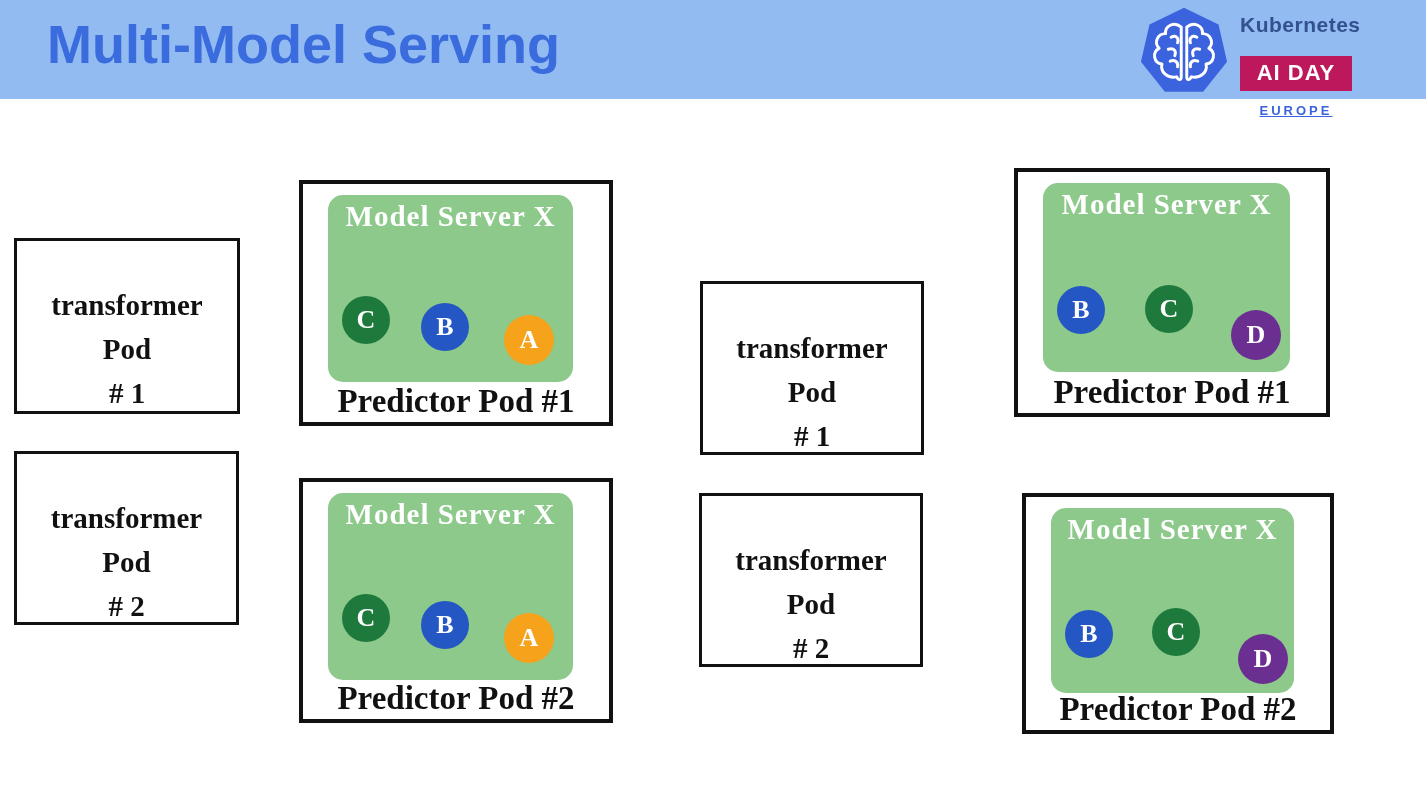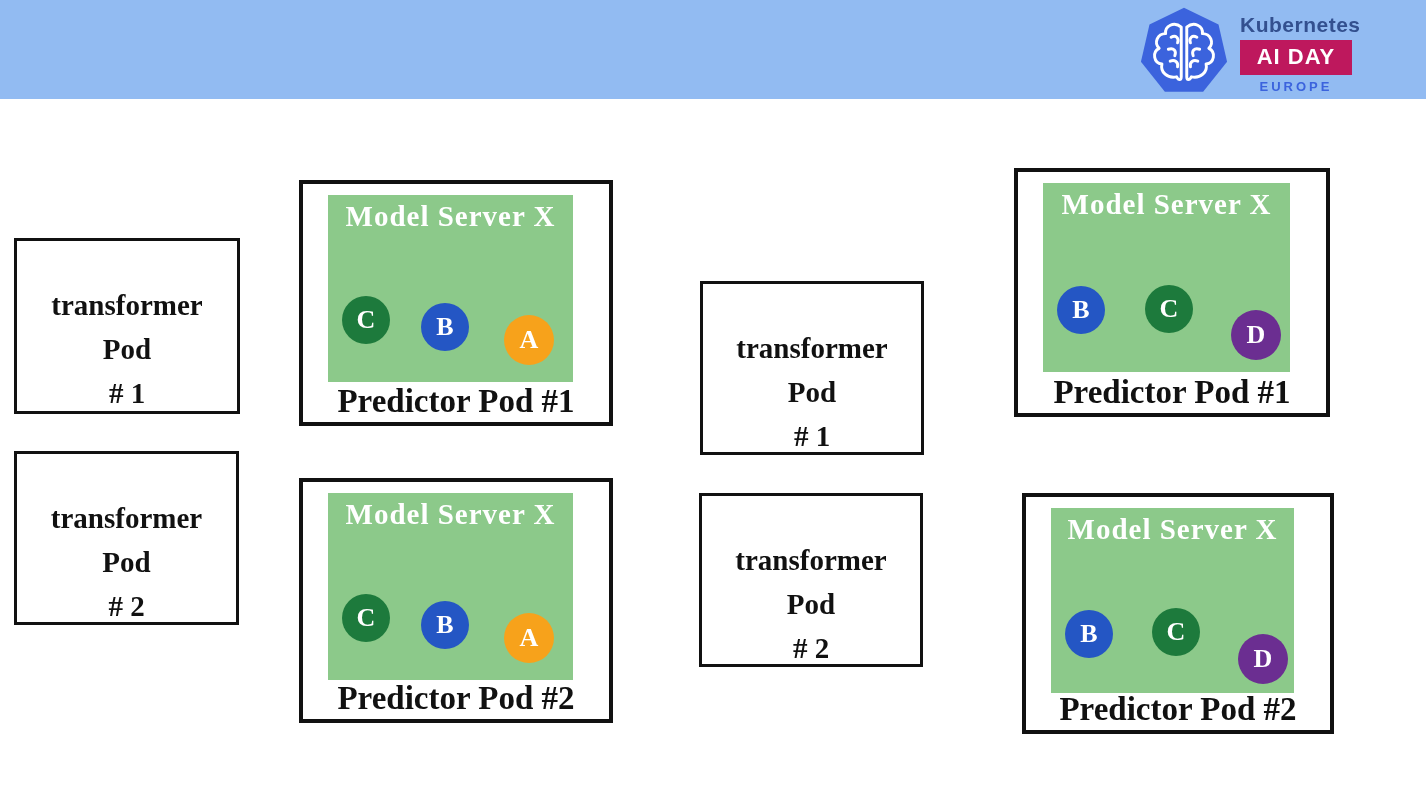--- a/index.html
+++ b/index.html
@@ -7,51 +7,52 @@
          font-family:"Liberation Sans",sans-serif;}
 
   
   .header{position:absolute;left:0;top:0;width:1426px;height:99px;}
   .title{position:absolute;left:47px;top:13px;font-size:54px;font-weight:bold;
          font-family:"Liberation Sans",sans-serif;}
 
   .logo{position:absolute;left:1136px;top:4px;width:260px;height:95px;}
   .logo-mark{position:absolute;left:0;top:2px;width:96px;height:92px;}
   .logo-text{position:absolute;left:104px;top:9px;width:112px;text-align:center;}
-  .logo-brand{font-size:21px;font-weight:bold;letter-spacing:0.5px;margin-bottom:3px;}
+  .logo-brand{font-size:21px;font-weight:bold;letter-spacing:0.5px;margin-bottom:19px;}
   .logo-banner{font-size:22px;font-weight:bold;color:#ffffff;letter-spacing:1px;
                padding:4px 0 5px 0;}
-  .logo-region{font-size:13px;font-weight:bold;letter-spacing:3px;margin-top:4px;}
+  .logo-region{font-size:13px;font-weight:bold;letter-spacing:3px;margin-top:12px;text-decoration:underline;}
 
   
   .box{position:absolute;background:#ffffff;border:3px solid #111111;box-sizing:border-box;}
   .predictor{border-width:4px;}
 
   .hand{font-family:cursive;color:#111111;font-weight:bold;}
 
   .tp-text{width:100%;text-align:center;font-size:29px;line-height:44px;padding-top:42px;}
 
-  .server{position:absolute;left:25px;right:36px;top:11px;height:187px;}
+  .server{position:absolute;left:25px;right:36px;top:11px;height:187px;border-radius:15px;}
   .server-label{text-align:center;color:#ffffff;font-size:29px;font-weight:600;
                 padding-top:5px;letter-spacing:1px;}
 
   .model{position:absolute;width:48px;height:48px;border-radius:50%;
          display:flex;align-items:center;justify-content:center;
          color:#ffffff;font-size:26px;font-weight:600;}
   .model.big{width:50px;height:50px;}
 
   .caption{position:absolute;left:0;right:0;bottom:2px;text-align:center;
            font-size:33px;font-weight:bold;}
 </style>
 </head>
 <body>
 
 <div class="slide">
 
   <div class="header" style="background-color: rgb(146, 187, 242);">
+    <div class="title" style="color: rgb(58, 108, 221);">Multi-Model Serving</div>
 
     <div class="logo">
       <svg class="logo-mark" viewBox="0 0 100 100" xmlns="http://www.w3.org/2000/svg">
         <polygon points="50,2 87.5,20 96.8,60.7 70.8,93.2 29.2,93.2 3.2,60.7 12.5,20" fill="#3b63dd"></polygon>
         <g fill="none" stroke="#ffffff" stroke-width="3.2" stroke-linecap="round" stroke-linejoin="round">
           <path d="M47,23 C39,16 29,22 30,30 C21,30 17,40 23,46 C15,50 17,62 26,63 C24,72 32,79 42,77 C44,81 47,81 47,77 L47,23 Z"></path>
           <path d="M53,23 C61,16 71,22 70,30 C79,30 83,40 77,46 C85,50 83,62 74,63 C76,72 68,79 58,77 C56,81 53,81 53,77 L53,23 Z"></path>
           <path d="M36,34 c5,-3 9,1 7,6"></path>
           <path d="M33,47 c6,-2 9,2 7,7"></path>
           <path d="M35,60 c5,-2 9,1 8,6"></path>

